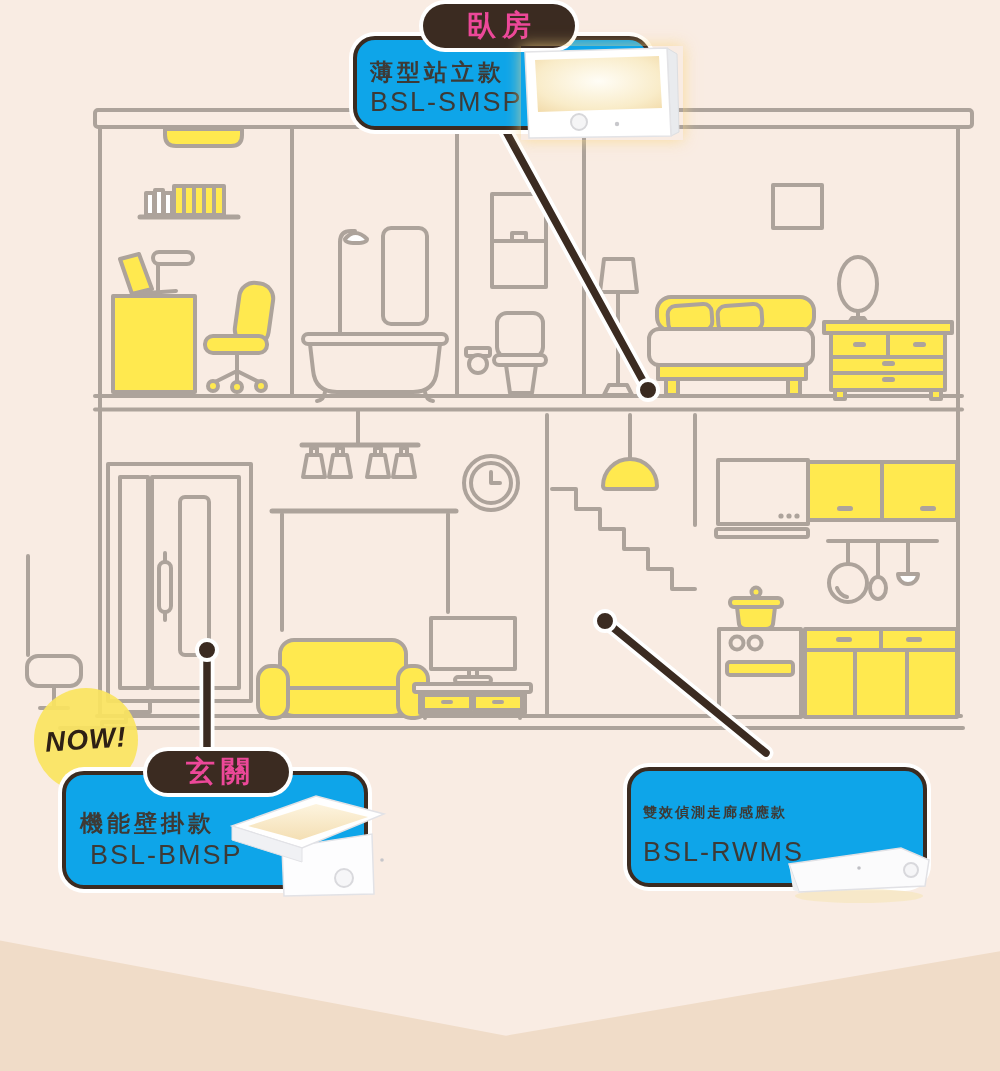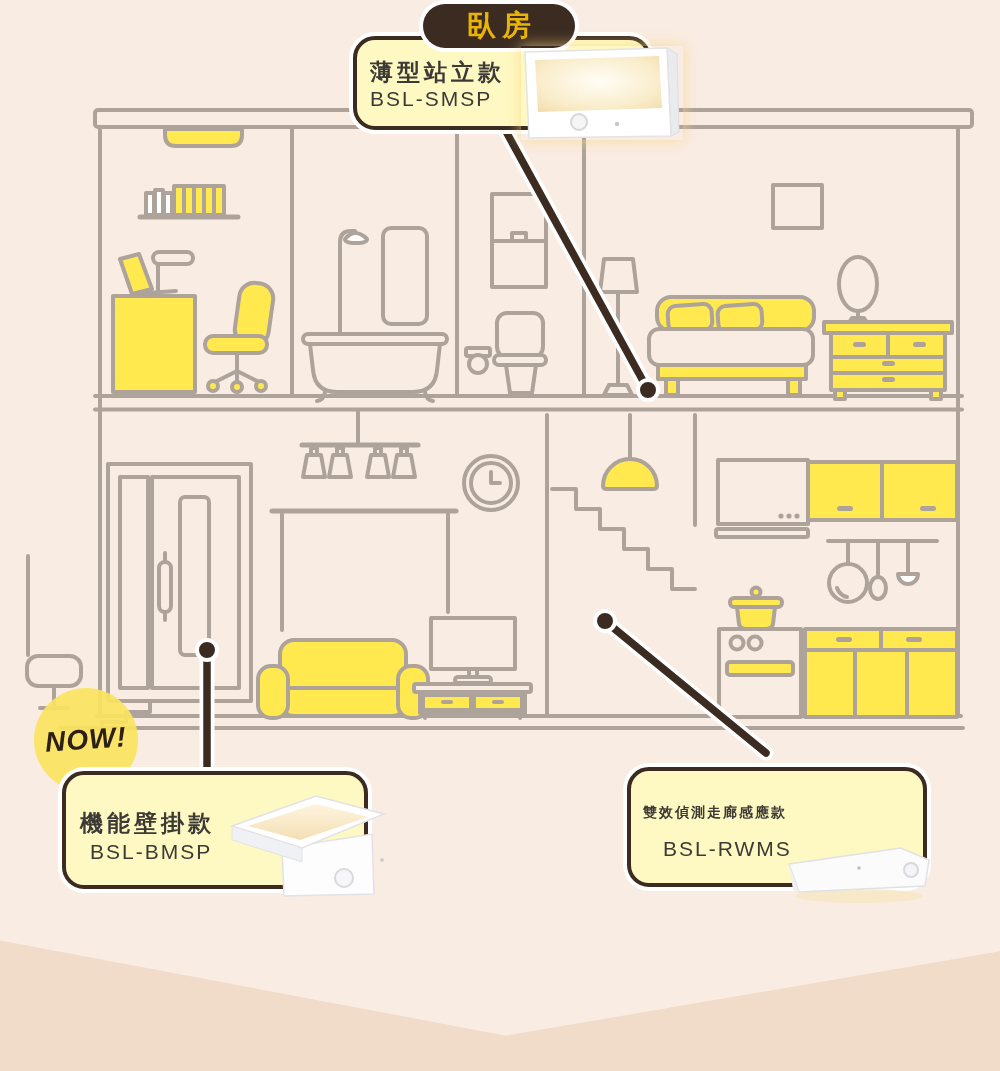--- a/index.html
+++ b/index.html
@@ -22,27 +22,27 @@
   .fw{fill:#ffffff;}
   .hd{fill:var(--line);stroke:none;}
   .ptr-w{fill:none;stroke:#ffffff;stroke-width:15;stroke-linecap:round;}
   .ptr-b{fill:none;stroke:var(--brown);stroke-width:7.5;stroke-linecap:round;}
   .ptr-dot{fill:var(--brown);stroke:#ffffff;stroke-width:4;}
 
   .footer-band{position:absolute;left:0;top:935px;width:1000px;height:136px;z-index:1;
     background:var(--bg2);
     clip-path:polygon(0 4%,50.6% 74%,100% 12%,100% 100%,0 100%);}
 
-  .callout-card{position:absolute;background:#fef9c3;border:4px solid var(--brown);
+  .callout-card{position:absolute;background:#0ea5e9;border:4px solid var(--brown);
     border-radius:22px;box-shadow:0 0 0 4px #ffffff;z-index:5;}
-  .room-pill{position:absolute;background:var(--brown);color:#eab308;border-radius:999px;
+  .room-pill{position:absolute;background:var(--brown);color:#ec4899;border-radius:999px;
     box-shadow:0 0 0 4px #ffffff;display:flex;align-items:center;justify-content:center;
     font-size:29px;font-weight:bold;letter-spacing:6px;text-indent:6px;z-index:6;}
   .prod-name{position:absolute;color:var(--txt);font-size:23px;font-weight:bold;letter-spacing:4px;white-space:nowrap;}
-  .prod-code{position:absolute;color:var(--txt);font-size:21px;letter-spacing:2px;white-space:nowrap;}
+  .prod-code{position:absolute;color:var(--txt);font-size:27px;letter-spacing:2px;white-space:nowrap;}
   .prod-img{position:absolute;z-index:7;}
 
   .now-badge{position:absolute;left:34px;top:688px;width:104px;height:104px;border-radius:50%;
     background:rgba(250,228,95,0.92);display:flex;align-items:center;justify-content:center;
     z-index:3;}
   .now-badge span{font-style:italic;font-weight:900;font-size:28px;color:#2e2015;
     letter-spacing:1px;transform:rotate(-4deg);}
 </style>
 </head>
 <body>
@@ -308,40 +308,43 @@
       <polygon points="14,14 138,10 141,62 17,66" fill="url(#warm1)"></polygon>
       <circle cx="58" cy="76" r="8" fill="#f5f5f6" stroke="#d7d7da" stroke-width="2"></circle>
       <circle cx="96" cy="78" r="2.2" fill="#c8c8cc"></circle>
     </svg>
   </div>
 
   <div class="callout-card" style="left:62px;top:771px;width:306px;height:118px;padding-left:13px;">
     <div class="prod-name" style="left:14px;top:33px;">機能壁掛款</div>
     <div class="prod-code" style="left:24px;top:65px;">BSL-BMSP</div>
   </div>
+  <div class="room-pill" style="left:147px;top:751px;width:142px;height:42px;">
+    <span>玄關</span>
+  </div>
   <div class="prod-img" style="left:222px;top:790px;width:170px;height:110px;">
     <svg width="170" height="110" viewBox="0 0 170 110">
       <defs>
         <linearGradient id="warm2" x1="0" y1="0" x2="0" y2="1">
           <stop offset="0%" stop-color="#fdf4df"></stop>
           <stop offset="100%" stop-color="#f4dfb4"></stop>
         </linearGradient>
       </defs>
       <polygon points="60,58 150,44 152,104 62,106" fill="#fdfdfe" stroke="#e2e2e6" stroke-width="1.5"></polygon>
       <polygon points="10,36 94,6 162,24 80,58" fill="#ffffff" stroke="#e2e2e6" stroke-width="1.5"></polygon>
       <polygon points="26,36 94,14 146,27 78,50" fill="url(#warm2)"></polygon>
       <polygon points="10,36 80,58 80,72 10,50" fill="#f0f1f4" stroke="#e2e2e6" stroke-width="1"></polygon>
       <circle cx="122" cy="88" r="9" fill="#f6f6f8" stroke="#d9d9dd" stroke-width="2"></circle>
       <circle cx="160" cy="70" r="1.8" fill="#c6c6ca"></circle>
     </svg>
   </div>
 
   <div class="callout-card" style="left:627px;top:767px;width:300px;height:120px;">
     <div class="prod-name" style="left:12px;top:33px;font-size:14px;letter-spacing:2px;">雙效偵測走廊感應款</div>
-    <div class="prod-code" style="left:12px;top:66px;margin-left:20px;">BSL-RWMS</div>
+    <div class="prod-code" style="left:12px;top:66px;">BSL-RWMS</div>
   </div>
   <div class="prod-img" style="left:783px;top:840px;width:152px;height:66px;">
     <svg width="152" height="66" viewBox="0 0 152 66">
       <ellipse cx="76" cy="56" rx="64" ry="7" fill="#f7e7c4" opacity="0.85"></ellipse>
       <polygon points="6,24 118,8 146,20 142,46 16,52" fill="#fbfbfc" stroke="#e1e1e5" stroke-width="1.5"></polygon>
       <polygon points="6,24 16,52 10,50" fill="#eef0f2"></polygon>
       <circle cx="128" cy="30" r="7" fill="#f5f5f7" stroke="#d8d8dc" stroke-width="2"></circle>
       <circle cx="76" cy="28" r="1.8" fill="#bfbfc4"></circle>
     </svg>
   </div>

